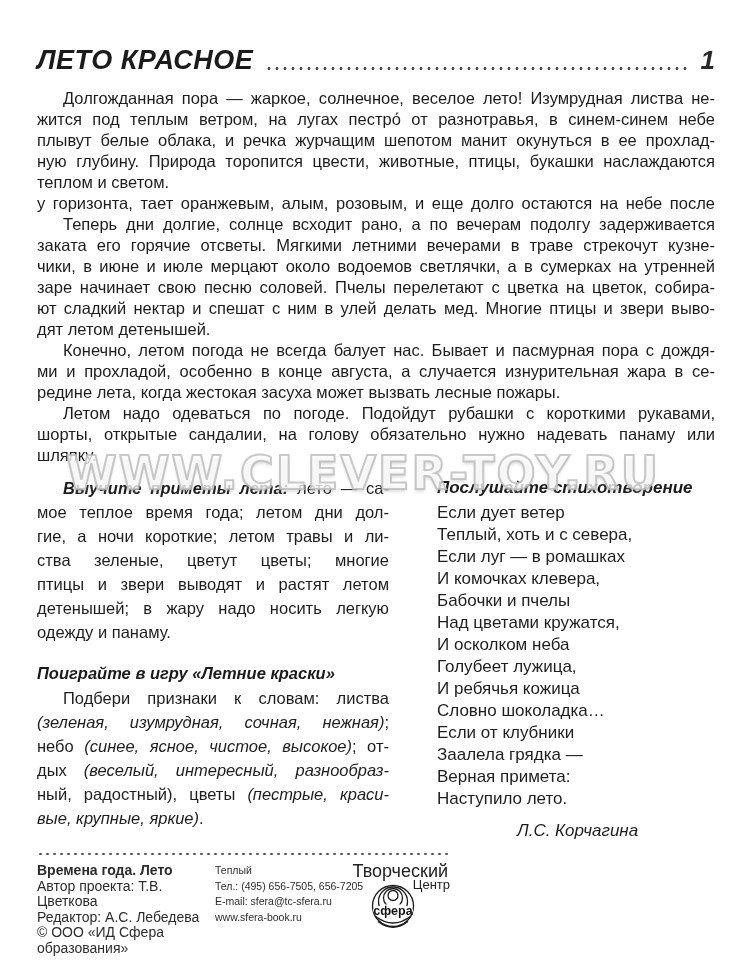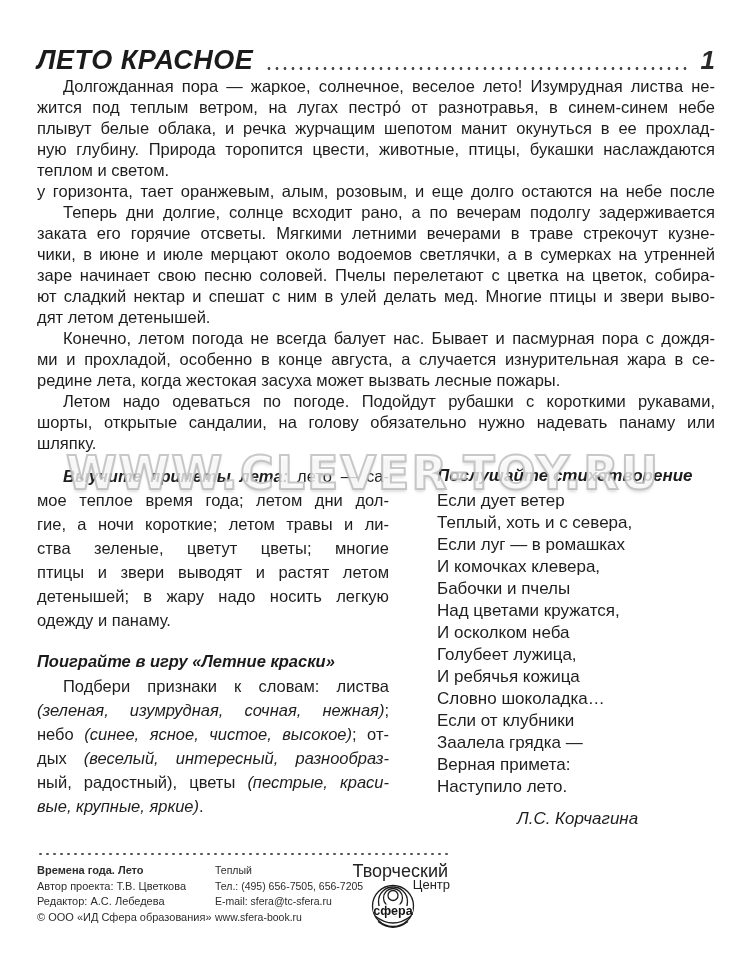--- a/index.html
+++ b/index.html
@@ -26,21 +26,21 @@
   }
   .page-num { font-size: 26px; font-style: italic; font-weight: 600; color: #2a2a2a; margin-bottom: 0px; }
 
   
   .tline { overflow: hidden; }
   .justified .tline { text-align: justify; text-align-last: justify; }
   .justified .tline.last { text-align: left; text-align-last: left; }
   .indent .tline.first { text-indent: 26px; }
 
   
-  .intro { font-size: 16.5px; line-height: 21px; color: #1d1d1d; }
+  .intro { margin-top: 12px; font-size: 16.5px; line-height: 21px; color: #1d1d1d; }
   .intro .tline { height: 21px; }
 
   
   .columns { display: flex; margin-top: 10px; }
   .col-left { width: 352px; font-size: 16.5px; line-height: 24px; }
   .col-left .tline { height: 24px; }
   .col-right { margin-left: 48px; width: 278px; font-size: 17px; line-height: 23px; }
 
   .game-heading {
     margin-top: 17px; font-weight: 700; font-style: italic;
@@ -65,21 +65,21 @@
   }
 
   
   .footer { position: absolute; top: 852px; left: 37px; width: 414px; }
   .footer-dots {
     height: 4px; margin-bottom: 7px;
     background-image: radial-gradient(circle, #4f4f4f 1.05px, transparent 1.3px);
     background-size: 7px 4px; background-repeat: repeat-x; background-position: 0 50%;
   }
   .footer-cols { display: flex; }
-  .f-edition { width: 178px; font-size: 11px; line-height: 15.5px; color: #2c2c2c; }
+  .f-edition { width: 178px; font-size: 14px; line-height: 15.5px; color: #2c2c2c; }
   .f-edition .tline.first { font-weight: 700; }
   .f-contacts { width: 155px; font-size: 10.5px; line-height: 15.5px; color: #2c2c2c; }
   .tc-logo { position: relative; width: 81px; height: 88px; color: #222; }
   .tc-line1 { position: absolute; top: 1px; right: 3px; font-size: 18px; line-height: 14px; }
   .tc-line2 { position: absolute; top: 15px; right: 1px; font-size: 13px; line-height: 14px; }
   .tc-mark { position: absolute; left: 0; top: 16px; }
 </style>
 </head>
 <body>
 

